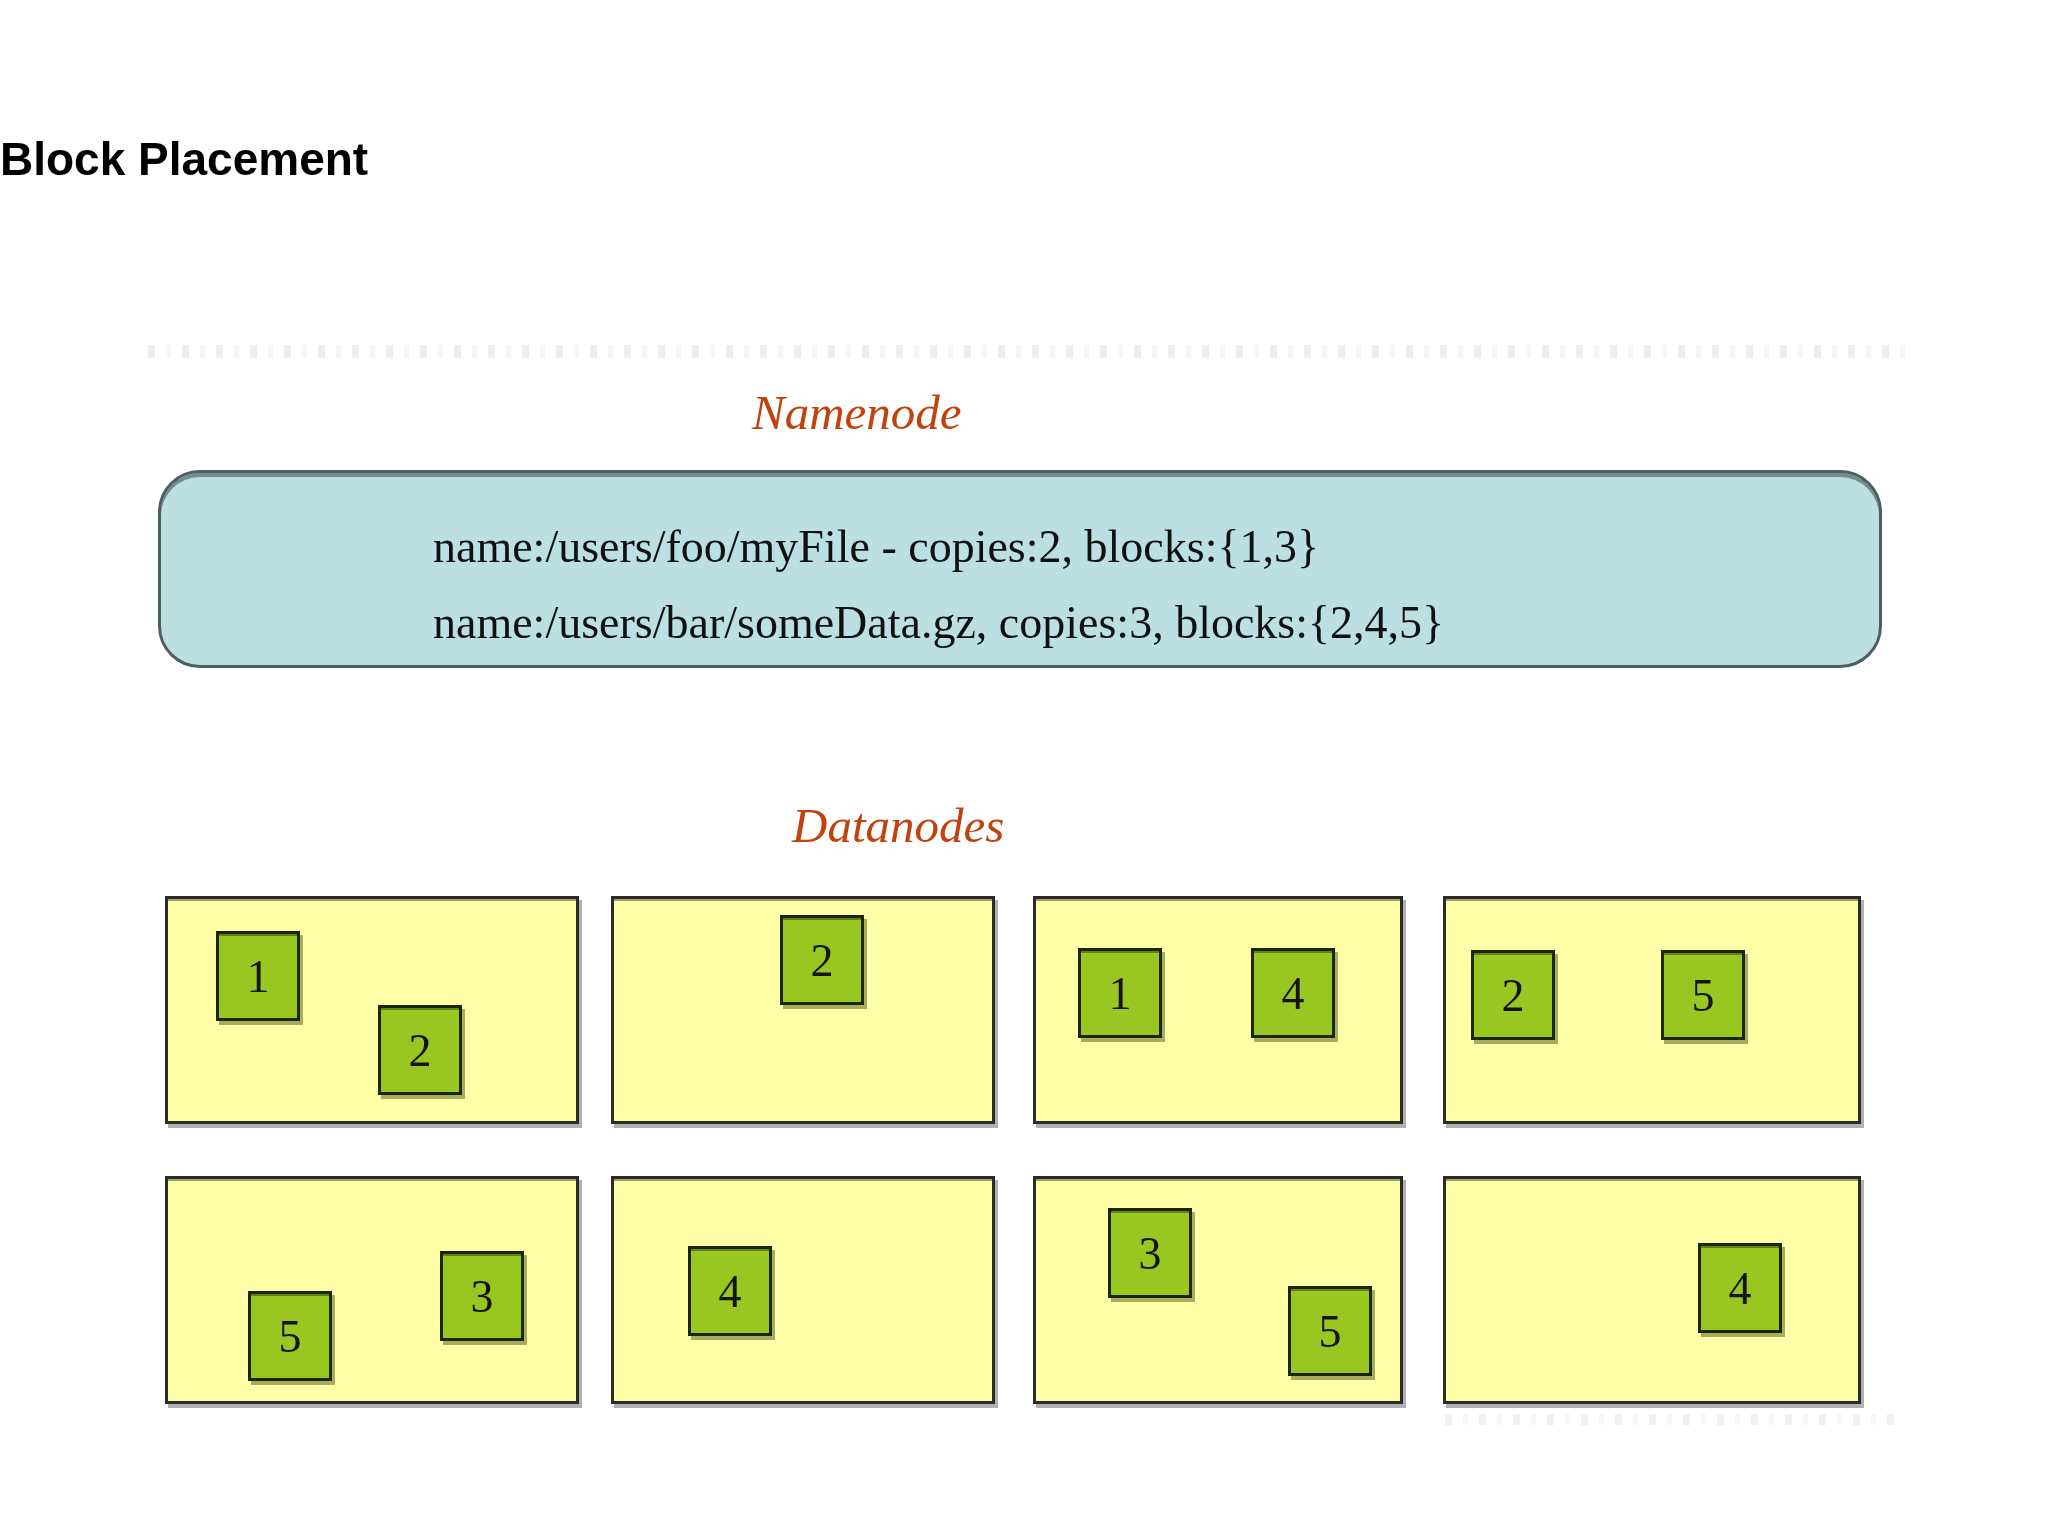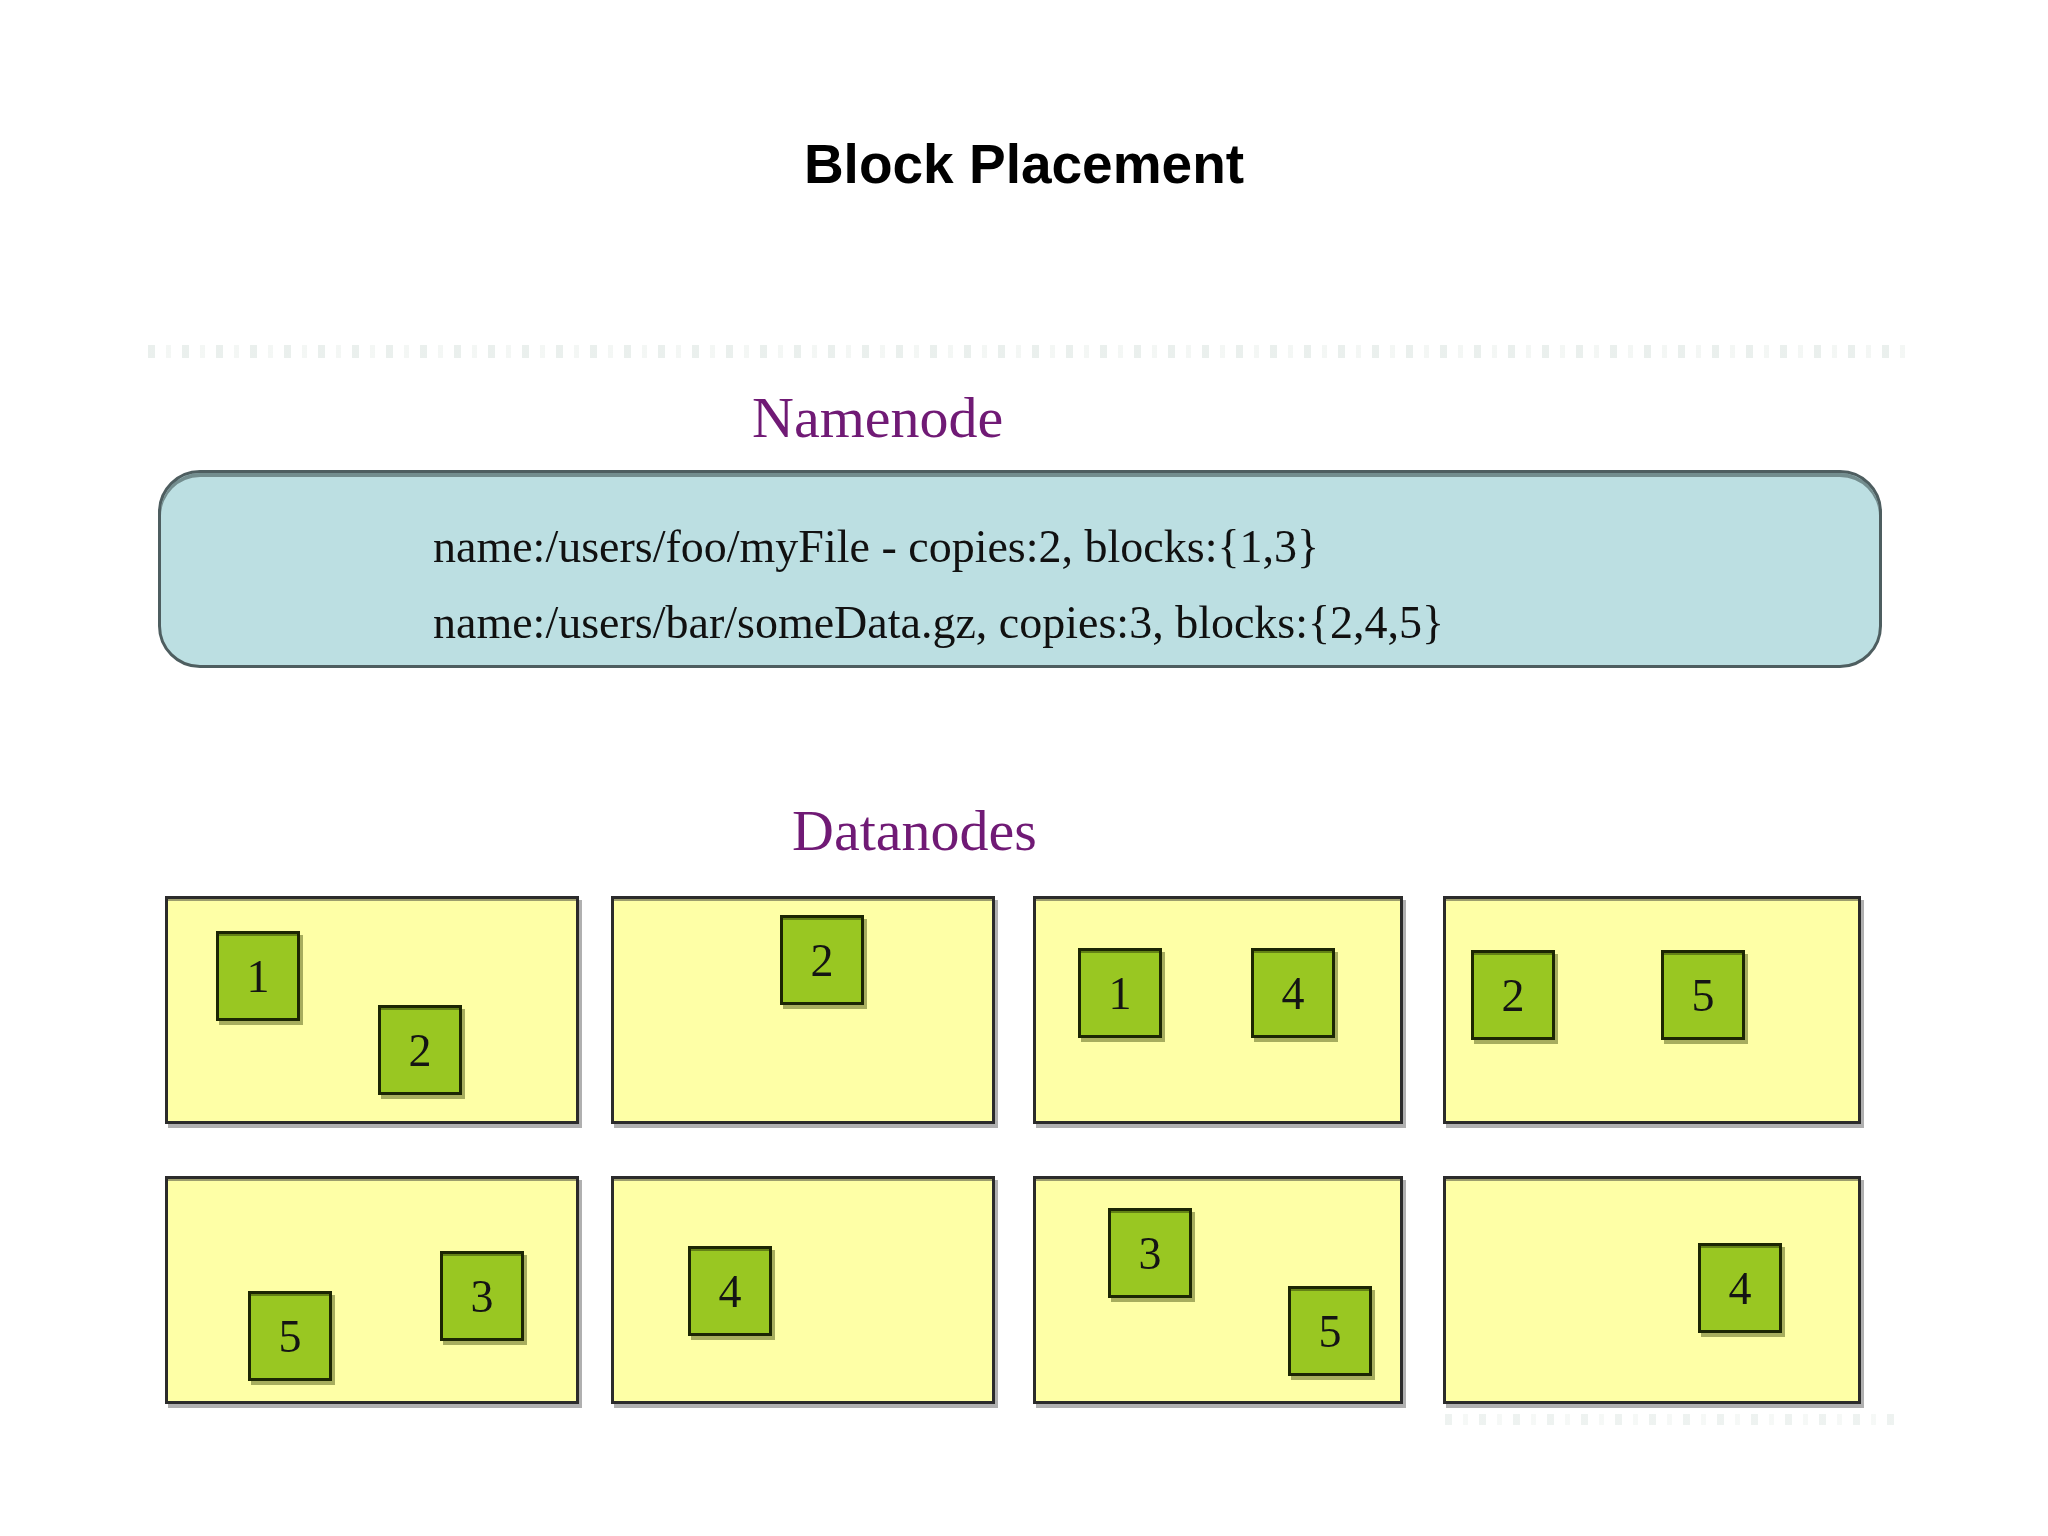--- a/index.html
+++ b/index.html
@@ -6,36 +6,36 @@
   #canvas{
     position:relative;
     width:2048px;height:1536px;
     background:#ffffff;
     overflow:hidden;
     font-family:"Liberation Serif", serif;
     color:var(--text,#111);
   }
   .page-title{
     position:absolute;left:0;top:132px;width:100%;
-    text-align:center;
+    text-align:left;
     font-family:"Liberation Sans", sans-serif;
-    font-weight:bold;font-size:55px;letter-spacing:0px;
+    font-weight:bold;font-size:46px;letter-spacing:0px;
     color:#000;
   }
   .dash-strip{
     position:absolute;height:13px;opacity:.55;
     background:repeating-linear-gradient(90deg,
       rgba(186,204,196,.55) 0 7px, rgba(0,0,0,0) 7px 18px,
       rgba(210,222,214,.45) 18px 23px, rgba(0,0,0,0) 23px 34px);
   }
   .dash-strip.top{left:148px;top:345px;width:1762px;}
   .dash-strip.bottom{left:1445px;top:1414px;width:452px;height:11px;opacity:.45;}
   .section-label{
     position:absolute;
-    font-size:58px;line-height:1.1;color:#701a75;
+    font-size:49px;line-height:1.1;color:#c2410c;font-style:italic;
   }
   .namenode-label{left:752px;top:386px;}
   .datanodes-label{left:792px;top:799px;}
   .namenode-box{
     position:absolute;left:158px;top:470px;width:1724px;height:198px;
     background:var(--namenode-fill,#bcdfe2);
     border:3px solid var(--namenode-border,#4e5e60);
     border-radius:42px;
     box-shadow:inset 0 4px 0 rgba(55,72,72,.55);
     box-sizing:border-box;

